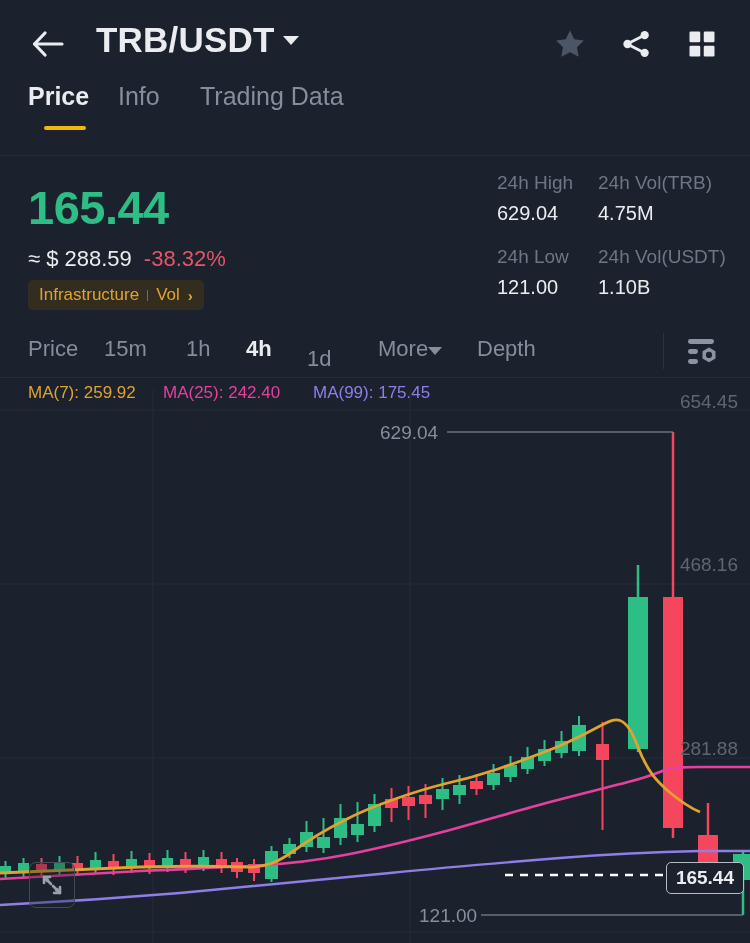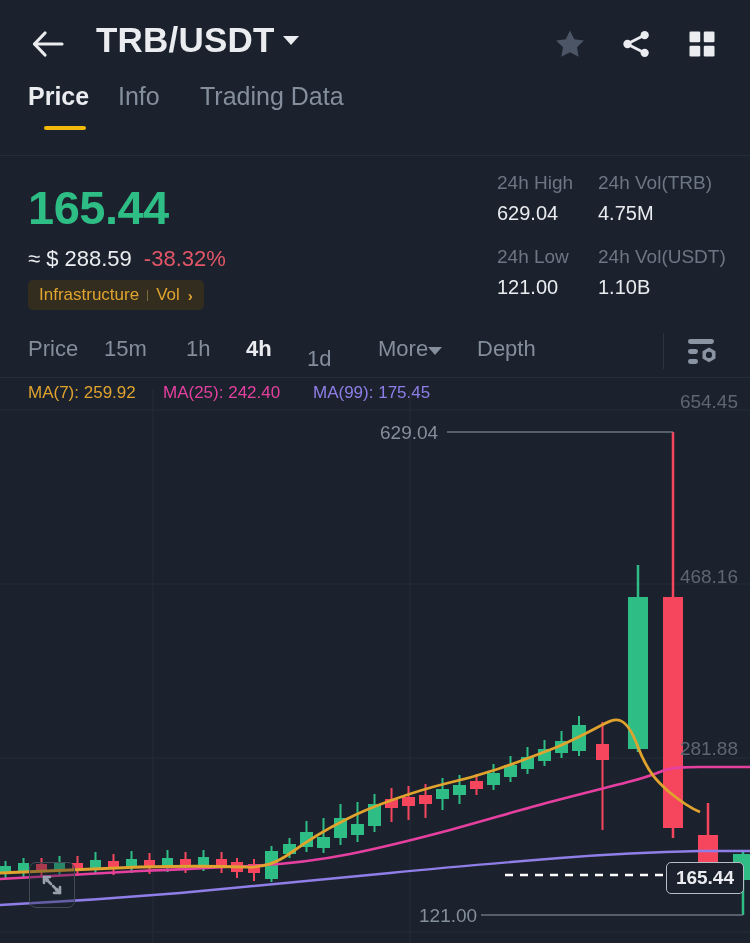--- a/index.html
+++ b/index.html
@@ -319,21 +319,21 @@
 
       <path fill="none" stroke="#e0a32e" stroke-width="2.8" d="M0,483 C40,481 90,479 140,477 C180,476 215,476 245,477 C265,478 278,472 292,462 C310,449 325,440 345,430 C362,421 378,415 395,409 C412,403 428,398 444,394 C462,390 480,385 498,379 C516,373 534,366 552,359 C570,352 585,344 600,336 C615,328 625,322 638,357 C648,383 658,392 668,401 C680,411 690,418 700,422"></path>
 
       <line x1="505" y1="485" x2="680" y2="485" stroke="#ffffff" stroke-width="2.6" stroke-dasharray="8 7"></line>
 
       <line x1="447" y1="42" x2="673" y2="42" stroke="#6c7380" stroke-width="1.4"></line>
       <line x1="481" y1="525" x2="743" y2="525" stroke="#6c7380" stroke-width="1.4"></line>
     </svg>
 
     <div class="axis-lbl" style="top:1px;">654.45</div>
-    <div class="axis-lbl" style="top:176px;">468.16</div>
+    <div class="axis-lbl" style="top:164px;">468.16</div>
     <div class="axis-lbl" style="top:348px;">281.88</div>
     <div class="axis-lbl" style="top:552px;font-weight:bold;">95.59</div>
 
     <div class="hl-lbl" style="left:380px; top:32px;">629.04</div>
     <div class="hl-lbl" style="left:419px; top:515px;">121.00</div>
 
     <div class="expand-btn" style="top:472px; left:29px;">
       <svg width="26" height="26" viewBox="0 0 26 26">
         <path d="M11 5 L5 5 L5 11" stroke="#99a1ae" stroke-width="2.6" fill="none" stroke-linecap="round" stroke-linejoin="round"></path>
         <path d="M5 5 L12 12" stroke="#99a1ae" stroke-width="2.6" stroke-linecap="round"></path>

